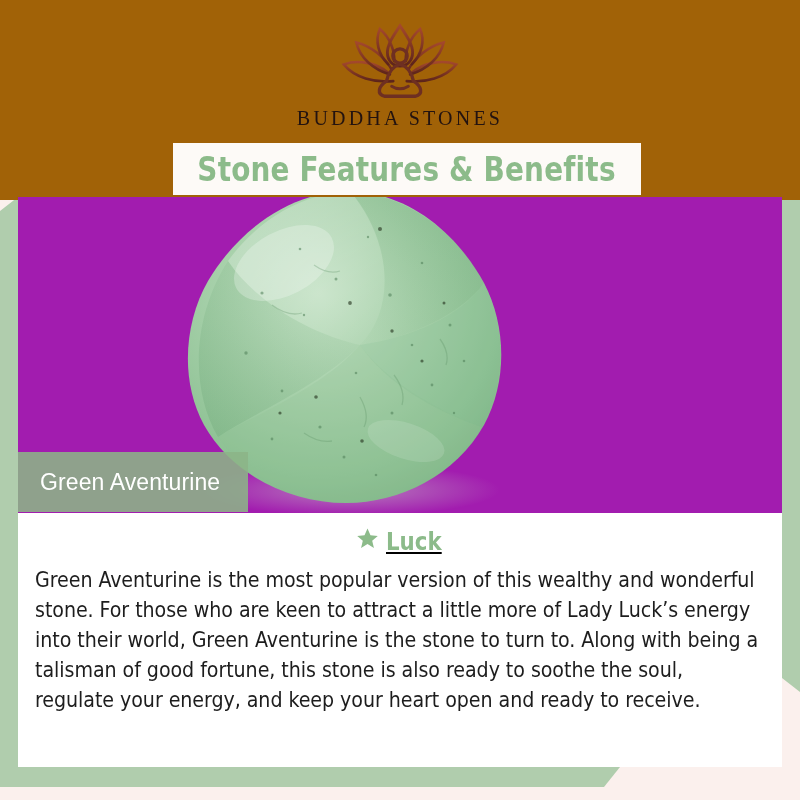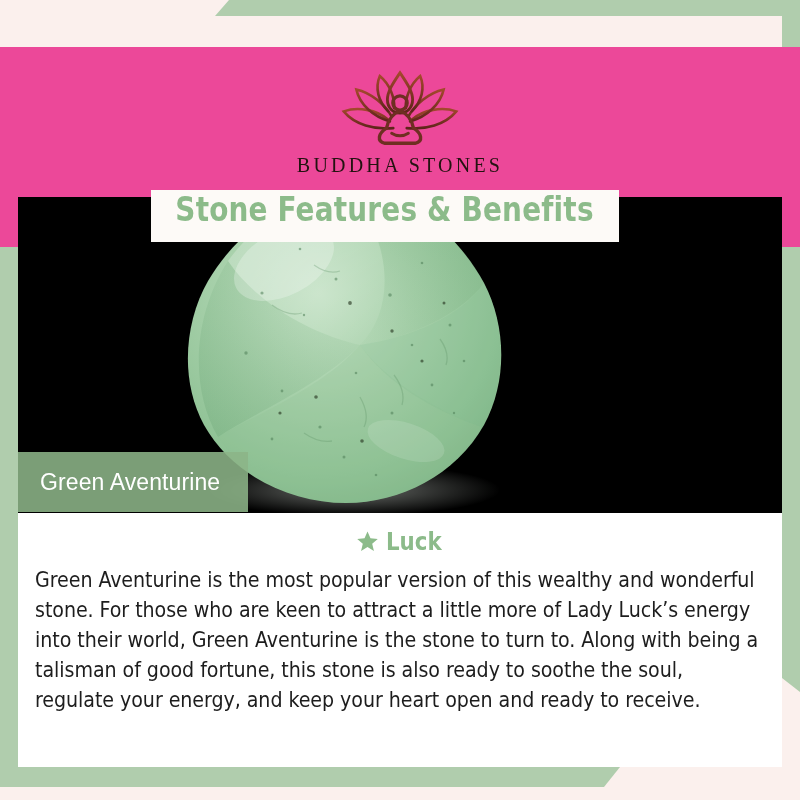--- a/index.html
+++ b/index.html
@@ -35,51 +35,50 @@
 
   
   .card{
     position:absolute;left:18px;top:197px;width:764px;height:570px;
     background:#ffffff;overflow:hidden;
   }
 
   
   .header{
     position:absolute;left:0;top:0;width:800px;height:200px;
-    background:#ec4899;
-    margin-top:47px;
+    background:#a16207;
   }
   .logo-wrap{
     position:absolute;left:0;top:22px;width:800px;
     display:flex;flex-direction:column;align-items:center;
   }
   .logo-mark{width:168px;height:78px;display:block;}
   .logo-text{
     margin-top:7px;
     font-family:"Liberation Serif",serif;
     font-size:20px;letter-spacing:3.2px;color:#231310;font-weight:400;
   }
 
   .title-box{
-    position:absolute;left:151px;top:143px;width:468px;height:52px;
+    position:absolute;left:173px;top:143px;width:468px;height:52px;
     background:#fdfaf7;
-    display:flex;align-items:flex-start;justify-content:center;
+    display:flex;align-items:center;justify-content:center;
     z-index:6;
   }
   .title-text{
     font-family:"DejaVu Sans Condensed","Liberation Sans Narrow","Liberation Sans",sans-serif;
     font-size:33px;font-weight:bold;color:#8cbb8a;
     letter-spacing:.2px;transform:scaleX(.94);transform-origin:center;
     white-space:nowrap;
   }
 
   
   .photo{
     position:absolute;left:0;top:0;width:764px;height:316px;
-    background:#000000;overflow:hidden;
+    background:#a21caf;overflow:hidden;
   }
   .stone{
     position:absolute;left:136px;top:-12px;width:382px;height:330px;
   }
   .stone svg{display:block;width:100%;height:100%;}
 
   .name-bar{
     position:absolute;left:0;top:255px;width:230px;height:60px;
     background:rgba(140,180,136,.88);
     display:flex;align-items:center;
@@ -89,21 +88,21 @@
     margin-left:22px;color:#ffffff;font-size:23px;font-weight:500;
     letter-spacing:.1px;
     font-family:"Liberation Sans",sans-serif;
   }
 
   
   .benefits{
     position:absolute;left:0;top:330px;width:764px;
     display:flex;justify-content:center;align-items:center;gap:16px;
   }
-  .benefit{display:flex;align-items:center;gap:7px;}
+  .benefit{display:flex;align-items:flex-start;gap:7px;text-decoration:underline;}
   .star{width:23px;height:23px;display:block;flex:none;}
   .benefit-label{
     font-family:"DejaVu Sans Condensed","Liberation Sans Narrow","Liberation Sans",sans-serif;
     font-size:25px;font-weight:bold;color:#8cbb8a;white-space:nowrap;
     transform:scaleX(.95);transform-origin:left center;
   }
 
   
   .body-copy{
     position:absolute;left:17px;top:368px;width:736px;

